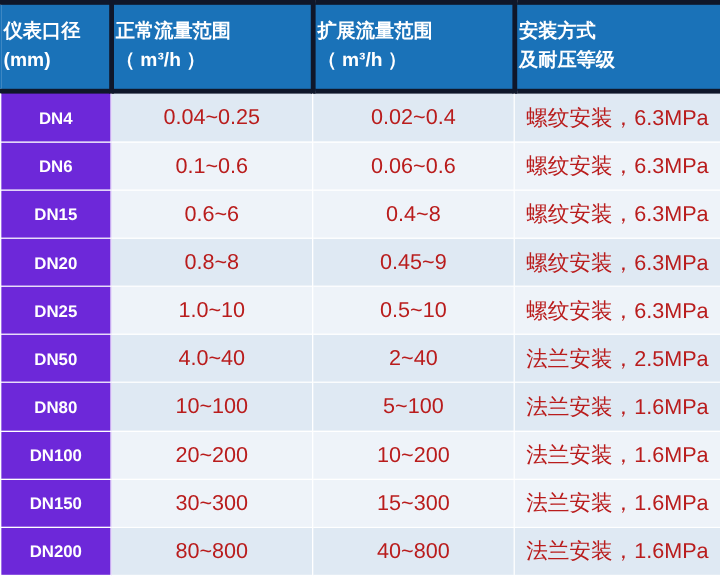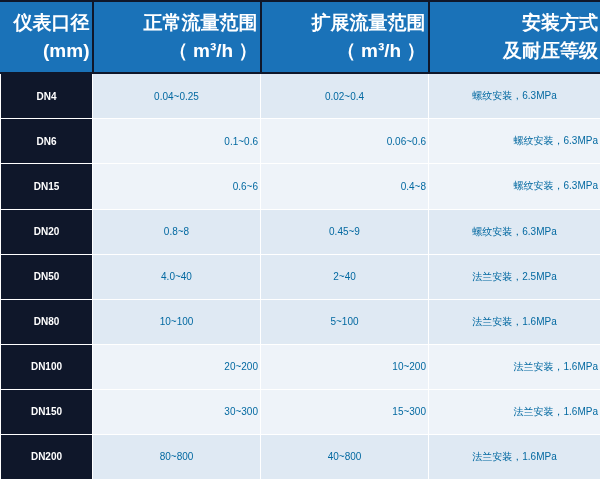--- a/index.html
+++ b/index.html
@@ -20,56 +20,56 @@
     table-layout: fixed;
   }
   #spec-table col.c0 { width: 92px; }
   #spec-table col.c1 { width: 168px; }
   #spec-table col.c2 { width: 168px; }
   #spec-table col.c3 { width: 172px; }
 
   thead th {
     background: #1a72b8;
     color: #ffffff;
-    font-size: 19px;
+    font-size: 16px;
     font-weight: bold;
-    text-align: right;
+    text-align: left;
     vertical-align: middle;
-    border: 2px solid #0f172a;
+    border: 4px solid #0f172a;
     padding: 4px 2px;
     line-height: 1.5;
     height: 62px;
   }
   thead th.first {
     border-left: 1px solid #1a72b8;
   }
   thead th.last {
     border-right: 1px solid #1a72b8;
+    font-family: Liberation Mono, monospace;
   }
   tbody td {
-    font-size: 10px;
+    font-size: 18px;
     text-align: center;
     vertical-align: middle;
     border: 1px solid #ffffff;
     height: 27px;
     padding: 0 2px;
-    color: #0369a1;
+    color: #b91c1c;
   }
   tbody td.namecell {
-    background: #0f172a;
+    background: #6d28d9;
     color: #ffffff;
     font-weight: bold;
-    font-size: 10px;
+    font-size: 14px;
   }
   tbody tr.odd td.datacell {
     background: #dfe9f3;
   }
   tbody tr.even td.datacell {
     background: #eef3f9;
-    text-align: right;
   }
   .hdr-line {
     display: block;
   }
 </style>
 </head>
 <body>
 
 <table id="spec-table">
   <colgroup>
@@ -116,20 +116,26 @@
         <td class="datacell">0.6~6</td>
         <td class="datacell">0.4~8</td>
         <td class="datacell">螺纹安装，6.3MPa</td>
       </tr>
       <tr class="odd">
         <td class="namecell">DN20</td>
         <td class="datacell">0.8~8</td>
         <td class="datacell">0.45~9</td>
         <td class="datacell">螺纹安装，6.3MPa</td>
       </tr>
+      <tr class="even">
+        <td class="namecell">DN25</td>
+        <td class="datacell">1.0~10</td>
+        <td class="datacell">0.5~10</td>
+        <td class="datacell">螺纹安装，6.3MPa</td>
+      </tr>
       <tr class="odd">
         <td class="namecell">DN50</td>
         <td class="datacell">4.0~40</td>
         <td class="datacell">2~40</td>
         <td class="datacell">法兰安装，2.5MPa</td>
       </tr>
       <tr class="odd">
         <td class="namecell">DN80</td>
         <td class="datacell">10~100</td>
         <td class="datacell">5~100</td>

